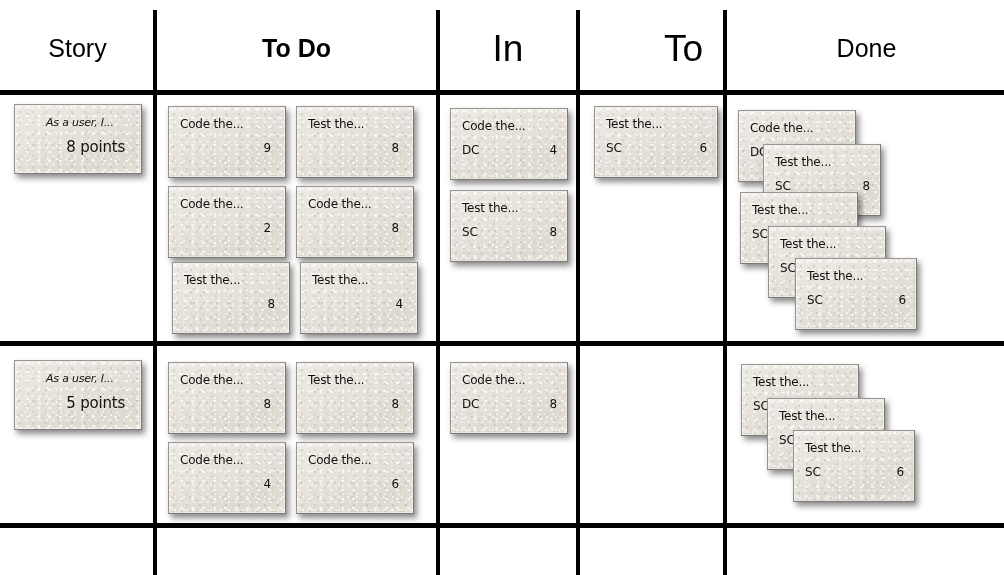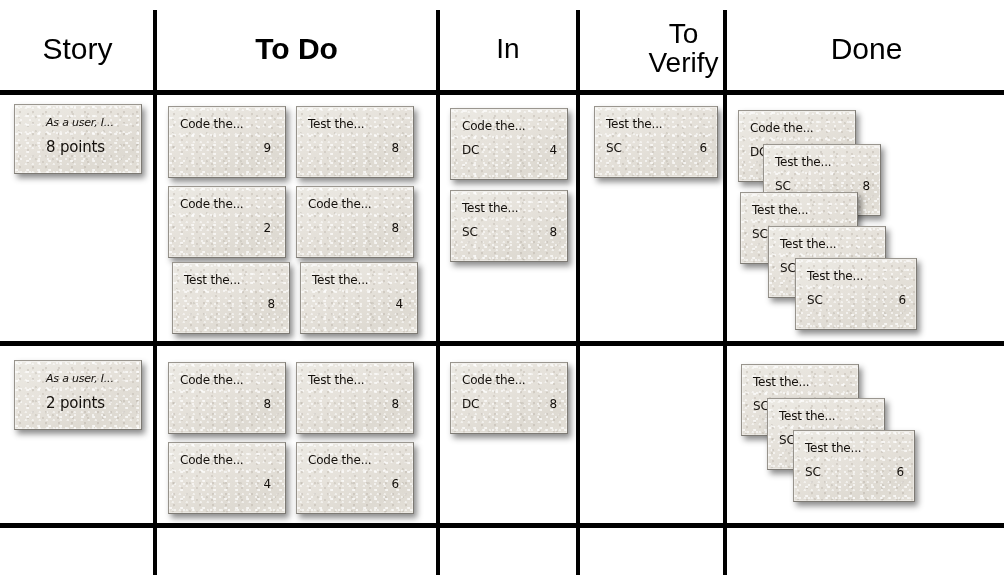--- a/index.html
+++ b/index.html
@@ -36,27 +36,27 @@
   
   .col-header {
     position: absolute;
     top: 8px;
     height: 82px;
     display: flex;
     align-items: center;
     justify-content: center;
     text-align: center;
     font-family: "Liberation Sans", sans-serif;
-    font-size: 30px;
+    font-size: 25px;
     font-weight: 400;
     line-height: 1.02;
     color: #000;
     letter-spacing: 0px;
   }
-  .col-header.two-line { font-size: 28px; }
+  .col-header.two-line { font-size: 37px; }
 
   
   .card {
     position: absolute;
     background:
       radial-gradient(circle at 14% 22%, rgba(255,255,255,.70) 0 1.1px, transparent 1.4px),
       radial-gradient(circle at 38% 66%, rgba(160,150,138,.28) 0 1.1px, transparent 1.4px),
       radial-gradient(circle at 66% 16%, rgba(255,255,255,.60) 0 1.1px, transparent 1.4px),
       radial-gradient(circle at 86% 76%, rgba(160,150,138,.24) 0 1.1px, transparent 1.4px),
       radial-gradient(circle at 52% 40%, rgba(255,255,255,.55) 0 1px, transparent 1.3px),
@@ -90,21 +90,21 @@
   
   .card.story .line1 {
     font-style: italic;
     font-size: 11px;
     top: 11px;
     left: 31px;
   }
   .card.story .line2 {
     top: 33px;
     display: block;
-    text-align: center;
+    text-align: right;
     font-size: 15px;
     padding-right: 6px;
   }
 
   
   .card.task .line2.points-only {
     display: block;
     text-align: right;
     padding-right: 4px;
   }
@@ -128,35 +128,35 @@
       <div class="col-header" style="left: 0px; width: 155px;">
         <span><span>Story</span></span>
       </div>
       <div class="col-header" style="left: 155px; width: 283px; font-weight: bold;">
         <span><span>To Do</span></span>
       </div>
       <div class="col-header two-line" style="left: 438px; width: 140px;">
         <span><span>In</span><br></span>
       </div>
       <div class="col-header two-line" style="left: 610px; width: 147px;">
-        <span><span>To</span><br><span>Verify</span></span>
+        <span><span>To</span><br></span>
       </div>
       <div class="col-header" style="left: 727px; width: 279px;">
         <span><span>Done</span></span>
       </div>
     </div>
 
   <div id="cards-layer">
       <div class="card story" style="left: 14px; top: 104px; width: 128px; height: 70px; z-index: 1;">
         <div class="line1">As a user, I...</div>
         <div class="line2">8 points</div>
       </div>
       <div class="card story" style="left: 14px; top: 360px; width: 128px; height: 70px; z-index: 2;">
         <div class="line1">As a user, I...</div>
-        <div class="line2">2 points</div>
+        <div class="line2">5 points</div>
       </div>
       <div class="card task" style="left: 168px; top: 106px; width: 118px; height: 72px; z-index: 3;">
         <div class="line1">Code the...</div>
         <div class="line2 points-only">9</div>
       </div>
       <div class="card task" style="left: 296px; top: 106px; width: 118px; height: 72px; z-index: 4;">
         <div class="line1">Test the...</div>
         <div class="line2 points-only">8</div>
       </div>
       <div class="card task" style="left: 168px; top: 186px; width: 118px; height: 72px; z-index: 5;">

